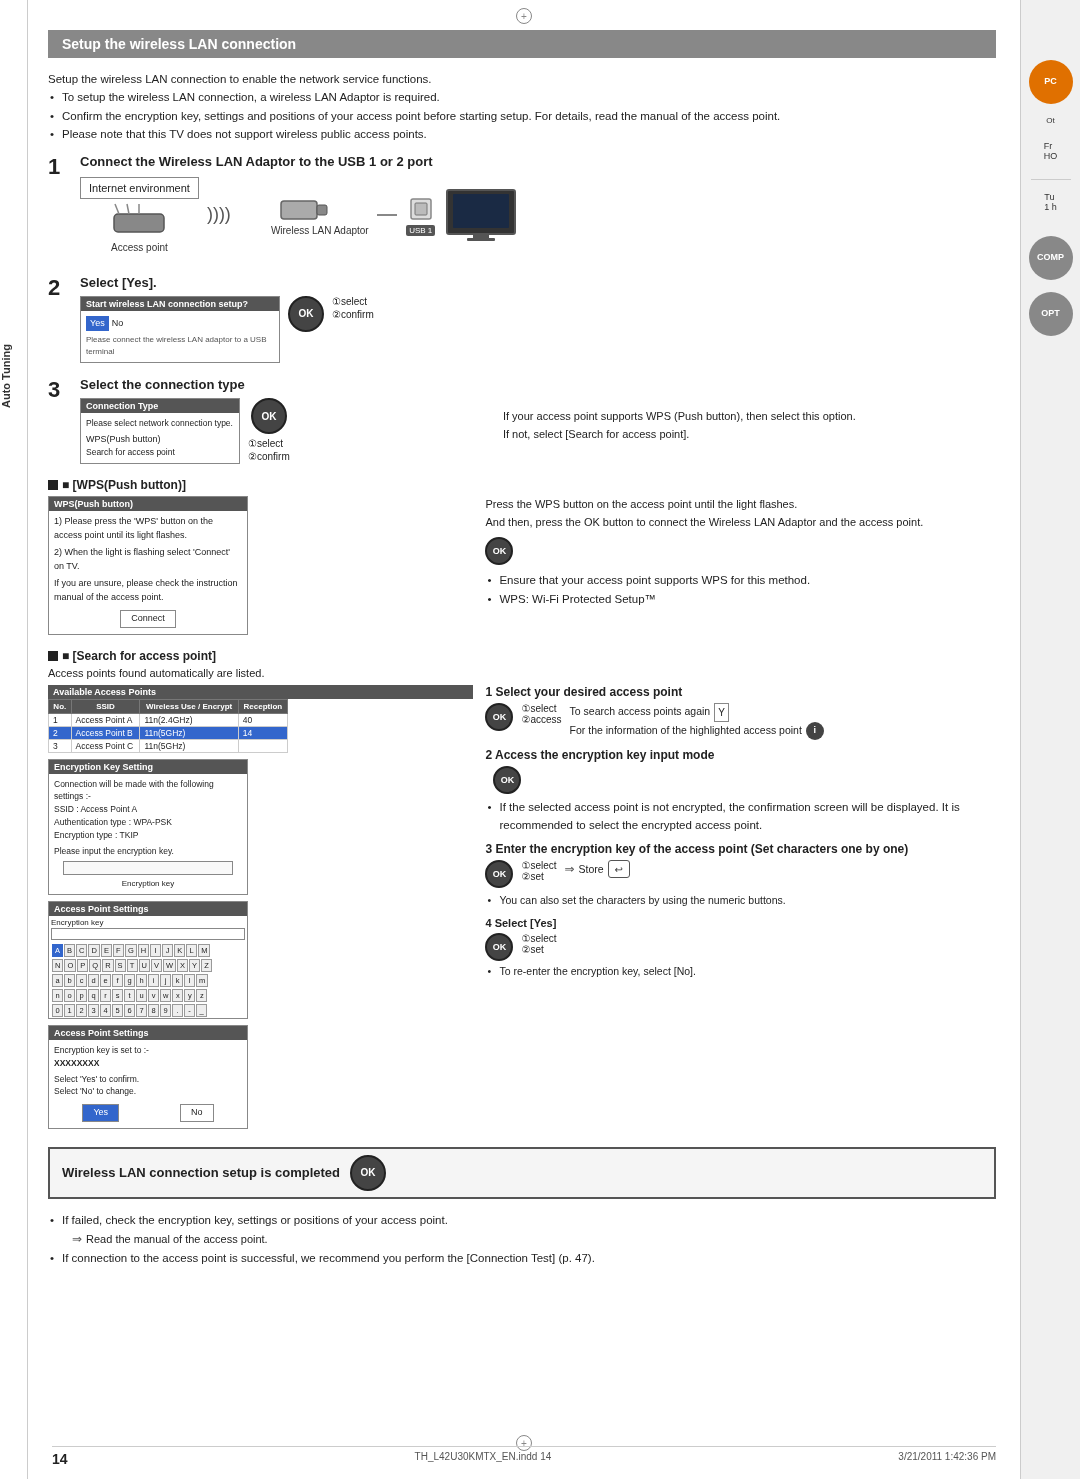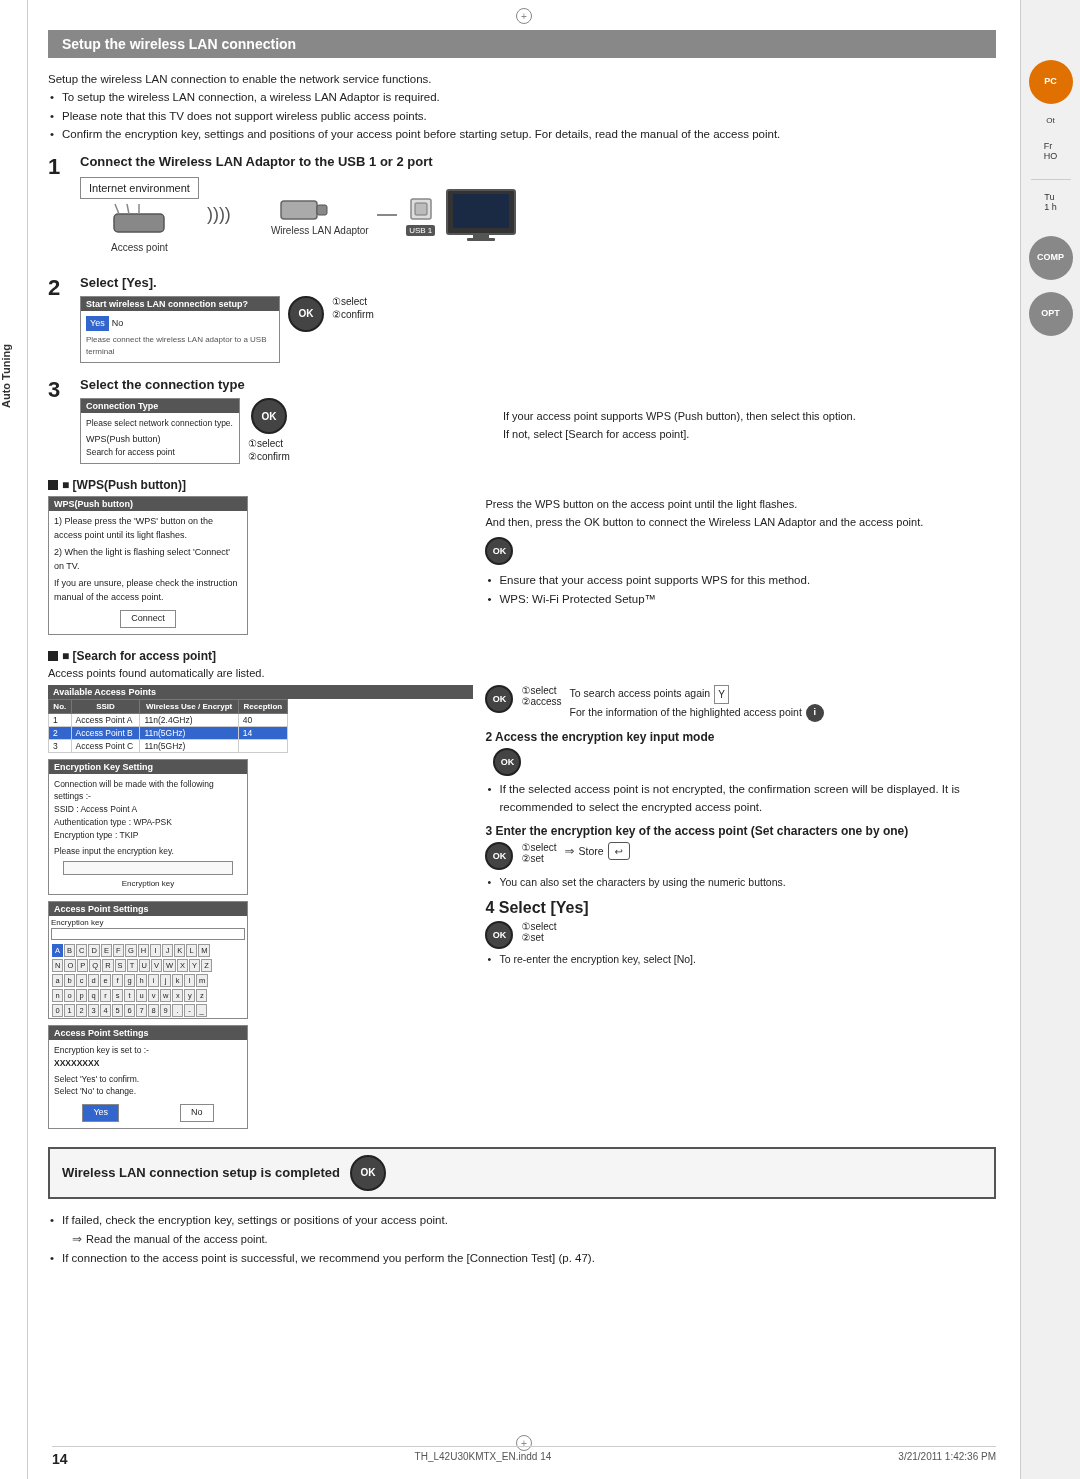--- a/index.html
+++ b/index.html
@@ -441,22 +441,22 @@
 
   <div class="main-content">
 
     <div class="reg-mark" style="position:absolute;top:8px;left:50%;transform:translateX(-50%);"></div>
 
     <div class="section-header">Setup the wireless LAN connection</div>
 
     <div class="intro-text">
       <div>Setup the wireless LAN connection to enable the network service functions.</div>
       <div class="bullet-item">To setup the wireless LAN connection, a wireless LAN Adaptor is required.</div>
+      <div class="bullet-item">Confirm the encryption key, settings and positions of your access point before starting setup. For details, read the manual of the access point.</div>
       <div class="bullet-item">Please note that this TV does not support wireless public access points.</div>
-      <div class="bullet-item">Confirm the encryption key, settings and positions of your access point before starting setup. For details, read the manual of the access point.</div>
     </div>
 
     <div class="step-row">
       <div class="step-number">1</div>
       <div class="step-content">
         <div class="step-title">Connect the Wireless LAN Adaptor to the USB 1 or 2 port</div>
         <div class="diagram-container">
           <div style="display:flex;flex-direction:column;align-items:center;">
             <div class="diagram-box">Internet environment</div>
 
@@ -751,20 +751,21 @@
                 <div class="screen-box-btn" style="background:#3366cc;color:#fff;">Yes</div>
                 <div class="screen-box-btn">No</div>
               </div>
             </div>
           </div>
         </div>
 
         <div class="col-right">
 
           <div style="margin-bottom:8px;">
+            <div style="font-size:12px;font-weight:bold;margin-bottom:4px;">1 Select your desired access point</div>
             <div class="inline-flex">
               <div class="ok-btn-small">OK</div>
               <div style="font-size:10px;">
                 <div>①select</div>
                 <div>②access</div>
               </div>
               <div style="font-size:10.5px;line-height:1.7;">
                 <div style="display:flex;align-items:center;gap:4px;">
                   <span>To search access points again</span>
                   <span style="font-size:10px;border:1px solid #888;padding:0 3px;">Y</span>
@@ -798,21 +799,21 @@
               <div style="display:flex;align-items:center;gap:4px;font-size:10.5px;">
                 <span class="arrow-right">⇒</span>
                 <span>Store</span>
                 <span class="return-btn">↩</span>
               </div>
             </div>
             <div style="font-size:10.5px;margin-top:4px;" class="bullet-item">You can also set the characters by using the numeric buttons.</div>
           </div>
 
           <div style="margin-bottom:8px;">
-            <div style="font-size:16px;font-weight:bold;margin-bottom:4px;">4 Select [Yes]</div>
+            <div style="font-size:11px;font-weight:bold;margin-bottom:4px;">4 Select [Yes]</div>
             <div class="inline-flex">
               <div class="ok-btn-small">OK</div>
               <div style="font-size:10px;">
                 <div>①select</div>
                 <div>②set</div>
               </div>
             </div>
             <div style="font-size:10.5px;margin-top:2px;" class="bullet-item">To re-enter the encryption key, select [No].</div>
           </div>
         </div>

